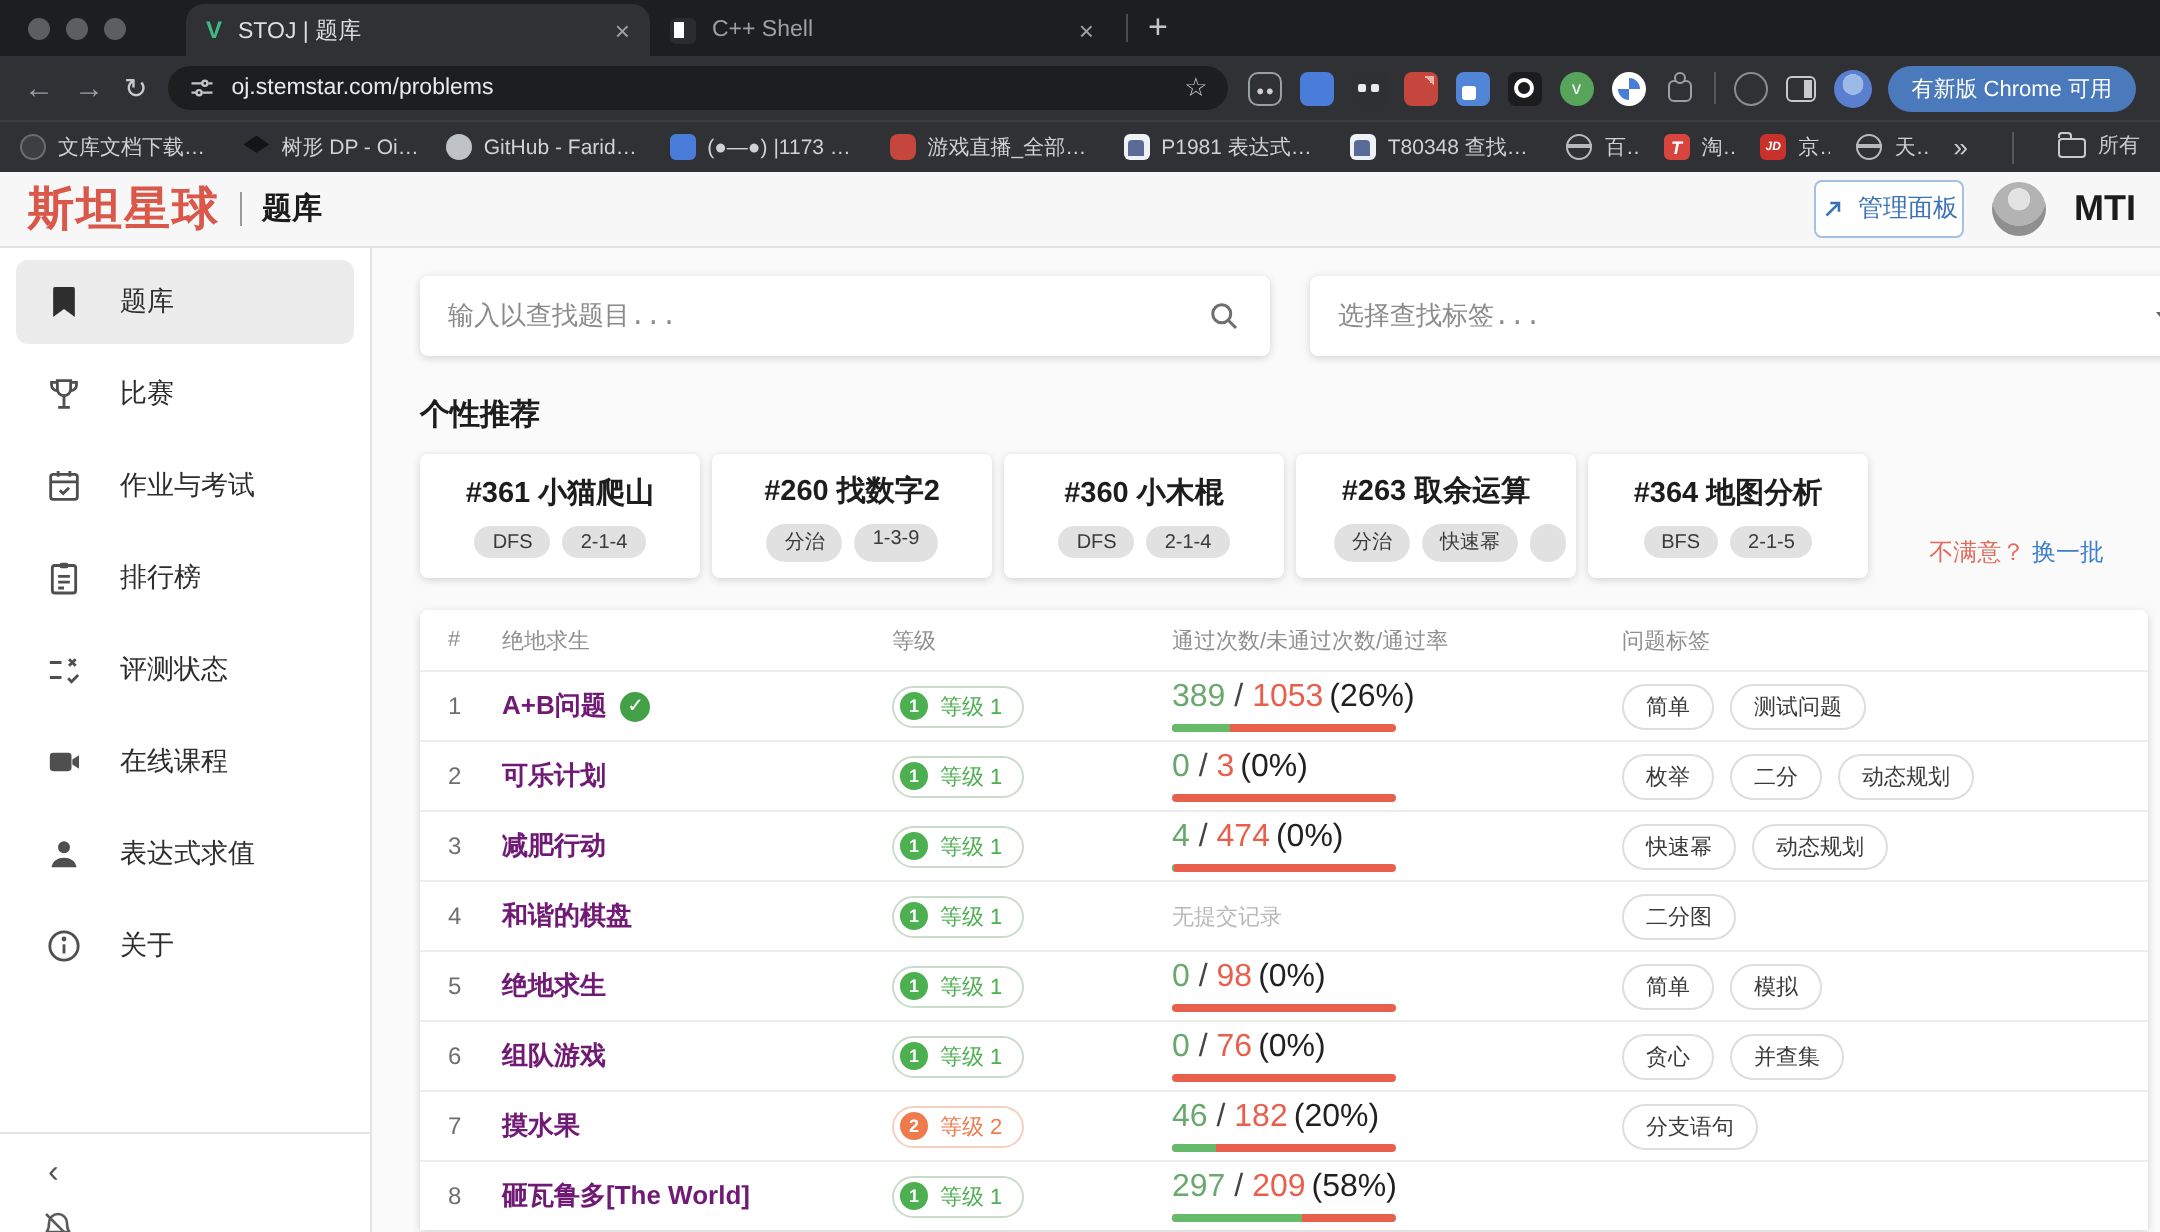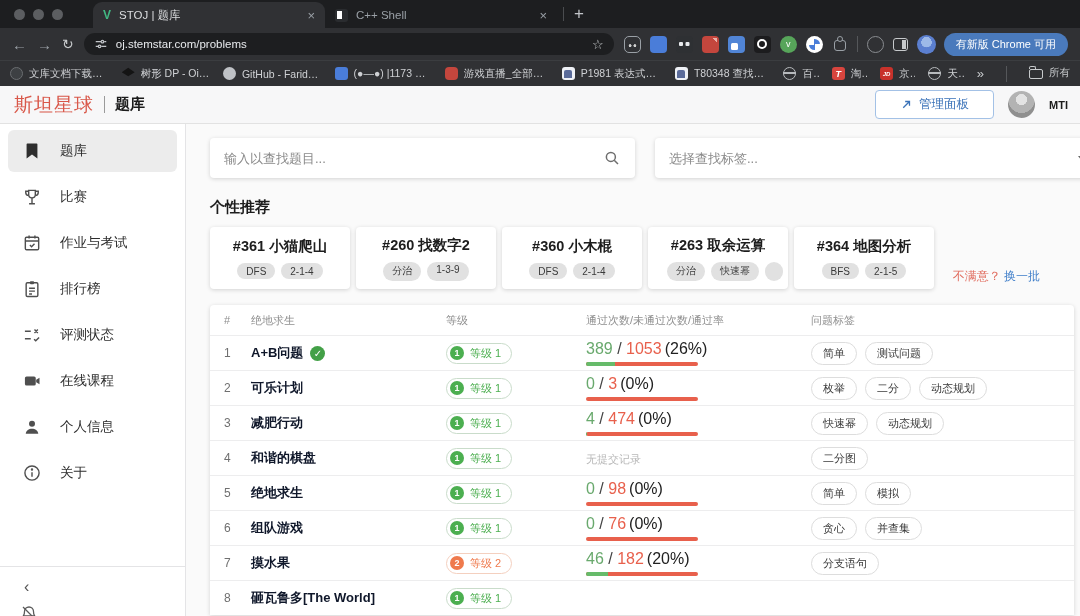--- a/index.html
+++ b/index.html
@@ -89,78 +89,78 @@
   .bmi.jd::before{content:"JD"}
   .bm-right{margin-left:auto;display:flex;align-items:flex-start;gap:22px;flex:none;color:#c7cacc}
   .bm-more::before{content:"»";font-size:13px}
   .folder{width:14px;height:10px;border:1.5px solid #c7cacc;border-radius:2px;position:relative;margin-top:3px}
   .folder::before{content:"";position:absolute;top:-4.2px;left:-1.5px;width:5px;height:2px;
        border:1.5px solid #c7cacc;border-bottom:none;border-radius:2px 2px 0 0}
 
   
   .siteheader{height:38px;background:#f7f7f8;border-bottom:1px solid #e2e2e2;display:flex;align-items:center;
        padding:0 14px;gap:10px}
-  .brand{font-size:19px;font-weight:400;color:var(--c-brand,#d9584a);letter-spacing:1px}
+  .brand{font-size:23px;font-weight:700;color:var(--c-brand,#d9584a);letter-spacing:1px}
   .brandsep{width:1px;height:17px;background:#9a9a9a}
   .section-title{font-size:15px;color:#1c1c1c;font-weight:600}
   .hdr-right{margin-left:auto;display:flex;align-items:center;gap:14px;margin-right:-2px}
   .adminbtn{display:flex;align-items:center;gap:6px;border:1px solid #a3c1e6;color:var(--c-blue,#3a72b8);
-       background:#fff;border-radius:4px;font-size:12.5px;padding:5px 24px;white-space:nowrap;cursor:pointer}
+       background:#fff;border-radius:4px;font-size:12.5px;padding:5px 2px;white-space:nowrap;cursor:pointer}
   .hdr-avatar{width:27px;height:27px;border-radius:50%;flex:none;
        background:radial-gradient(circle at 50% 32%,#e3e3e3 0 24%,#b3b3b3 25% 58%,#8f8f8f 59%)}
-  .username{font-size:11px;color:#1c1c1c;font-weight:700;white-space:nowrap}
+  .username{font-size:18px;color:#1c1c1c;font-weight:700;white-space:nowrap}
 
   
   .app{display:flex;height:492px}
   .sidebar{width:186px;background:#fff;border-right:1px solid #e4e4e6;padding-top:4px;position:relative;flex:none}
   .sbitem{height:46px;display:flex;align-items:center;gap:18px;padding-left:22px;color:#2d2d2d;font-size:13.5px;cursor:pointer}
   .sbitem.active{background:#ececec;border-radius:6px;margin:2px 8px;height:42px;padding-left:14px}
   .sbicon{width:20px;height:20px;flex:none;display:flex;align-items:center;justify-content:center}
   .sb-bottom{position:absolute;left:0;right:0;bottom:-6px}
   .sb-divider{height:1px;background:#e4e4e6;margin-bottom:12px}
   .collapse{font-size:16px;color:#555;padding-left:24px;line-height:1}
   .collapse::before{content:"‹"}
   .belloff{margin:9px 0 0 20px;height:18px}
 
   .main{flex:1;min-width:0;background:#fafafa;padding:14px 0 0 24px}
   .search-row{display:flex;gap:20px}
   .scard{height:40px;background:#fff;border-radius:4px;box-shadow:0 1px 4px rgba(0,0,0,.16);
        display:flex;align-items:center;padding:0 14px;flex:none}
   .scard input{border:none;outline:none;flex:1;font-size:13px;color:#333;background:transparent;
-       font-family:Liberation Sans, sans-serif}
+       font-family:Liberation Mono, monospace}
   .scard input::placeholder{color:#8a8a8a}
   .scard.problem{width:425px}
   .scard.tagsel{width:445px}
   .caret{width:0;height:0;border-left:4.5px solid transparent;border-right:4.5px solid transparent;
        border-top:5.5px solid #666;flex:none}
 
   .h-reco{margin:20px 0 10px;font-size:15px;font-weight:700;color:#1d1d1d}
   .cards-row{display:flex;gap:6px}
   .pcard{width:140px;height:62px;background:#fff;border-radius:4px;box-shadow:0 1px 4px rgba(0,0,0,.16);
        display:flex;flex-direction:column;align-items:center;justify-content:center;gap:7px;overflow:hidden;cursor:pointer}
   .pcard-title{font-size:14.5px;font-weight:600;color:#1d1d1d;white-space:nowrap}
   .ptags{display:flex;gap:6px;max-width:134px}
   .ptag{background:#e1e1e1;color:#3a3a3a;font-size:10px;padding:2.5px 9px;border-radius:10px;white-space:nowrap;flex:none}
   .ptag.partial{width:16px;margin-right:-14px}
-  .refresh{margin-left:auto;align-self:flex-end;font-size:12px;padding-bottom:4px;margin-right:40px;white-space:nowrap}
+  .refresh{margin-left:auto;align-self:flex-end;font-size:12px;padding-bottom:4px;margin-right:28px;white-space:nowrap}
   .refresh .q{color:#e06a5c}
   .refresh .a{color:var(--c-link,#3f7ec9);cursor:pointer}
 
   
   .table-card{margin-top:16px;width:864px;background:#fff;border-radius:4px 4px 0 0;box-shadow:0 1px 4px rgba(0,0,0,.16)}
   .thead,.tr{display:flex;align-items:center}
   .thead{height:30px;color:#8f8f8f;font-size:11px}
   .tr{height:35px;border-top:1px solid #ededee}
   .c-idx{width:41px;padding-left:14px;flex:none}
   .c-name{width:195px;flex:none;display:flex;align-items:center;gap:7px;white-space:nowrap}
   .c-lv{width:140px;flex:none}
   .c-pass{width:225px;flex:none}
   .c-tags{flex:1;display:flex;gap:8px;align-items:center;min-width:0}
   .td-idx{color:#6f6f6f;font-size:12px}
-  .pname{font-size:13px;font-weight:700;color:#0f172a;cursor:pointer}
+  .pname{font-size:13px;font-weight:700;color:#701a75;cursor:pointer}
   .solved{width:15px;height:15px;border-radius:50%;background:#43a047;color:#fff;font-size:10px;
        display:flex;align-items:center;justify-content:center;flex:none}
   .solved::before{content:"✓"}
   .lvbadge{display:inline-flex;align-items:center;gap:6px;border:1px solid #c9dcca;border-radius:999px;padding:2px 10px 2px 3px}
   .lvnum{width:14px;height:14px;border-radius:50%;background:var(--c-green,#4caf50);color:#fff;font-size:9px;
        font-weight:700;display:flex;align-items:center;justify-content:center;font-style:normal}
   .lvtxt{color:var(--c-green,#4caf50);font-size:11px;font-weight:400}
   .lvbadge[data-level="2"]{border-color:#f4d0bf}
   .lvbadge[data-level="2"] .lvnum{background:var(--c-orange,#ef7a4d)}
   .lvbadge[data-level="2"] .lvtxt{color:var(--c-orange,#ef7a4d)}
@@ -355,21 +355,21 @@
         </span>
       <span>在线课程</span>
     </div>
     <div class="sbitem">
       <span class="sbicon">
           <svg width="20" height="20" viewBox="0 0 24 24">
             <circle cx="12" cy="8" r="3.6" fill="#4f4f4f"></circle>
             <path d="M4.5 20c.5-3.8 3.6-5.8 7.5-5.8s7 2 7.5 5.8z" fill="#4f4f4f"></path>
           </svg>
         </span>
-      <span>个人信息</span>
+      <span>表达式求值</span>
     </div>
     <div class="sbitem">
       <span class="sbicon">
           <svg width="20" height="20" viewBox="0 0 24 24" fill="none" stroke="#4f4f4f" stroke-width="1.7">
             <circle cx="12" cy="12" r="8.5"></circle>
             <path d="M12 11v5.5"></path>
             <circle cx="12" cy="7.8" r="0.6" fill="#4f4f4f"></circle>
           </svg>
         </span>
       <span>关于</span>
@@ -598,17 +598,23 @@
 
       <div class="tr">
         <div class="c-idx td-idx">8</div>
         <div class="c-name">
             <span class="pname">砸瓦鲁多[The World]</span>
           </div>
         <div class="c-lv"><span class="lvbadge" data-level="1">
               <i class="lvnum">1</i>
               <span class="lvtxt">等级 1</span>
             </span></div>
+        <div class="c-pass">
+            <div class="passline"><span class="g">297</span> <span class="sep">/</span> <span class="r">209</span><span class="pct">(58%)</span></div>
+            <div class="bar">
+              <i style="width: 58%;"></i>
+            </div>
+          </div>
         <div class="c-tags"></div>
       </div>
     </div>
   </div>
 </div>
 
 </body></html>

